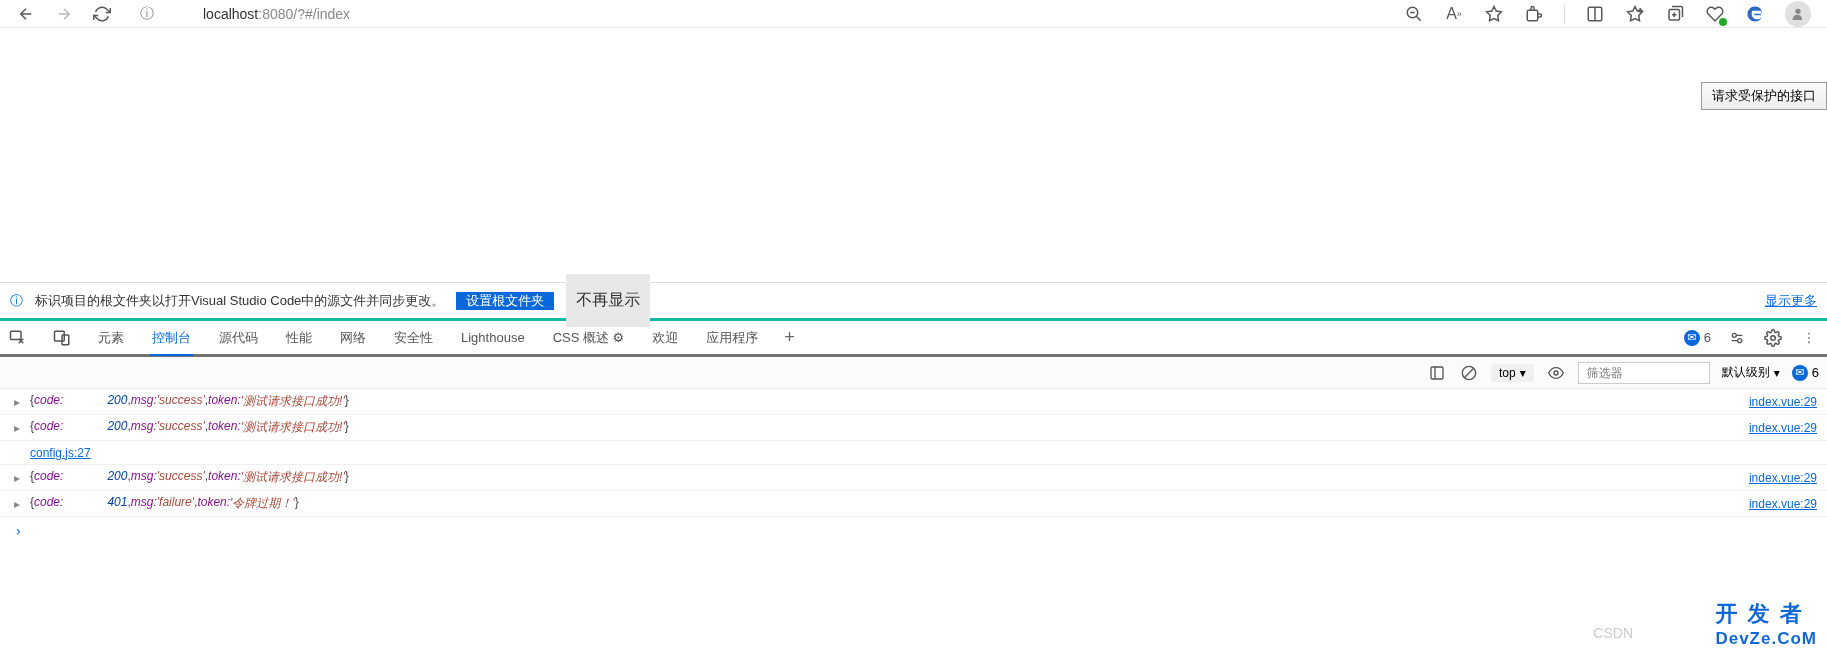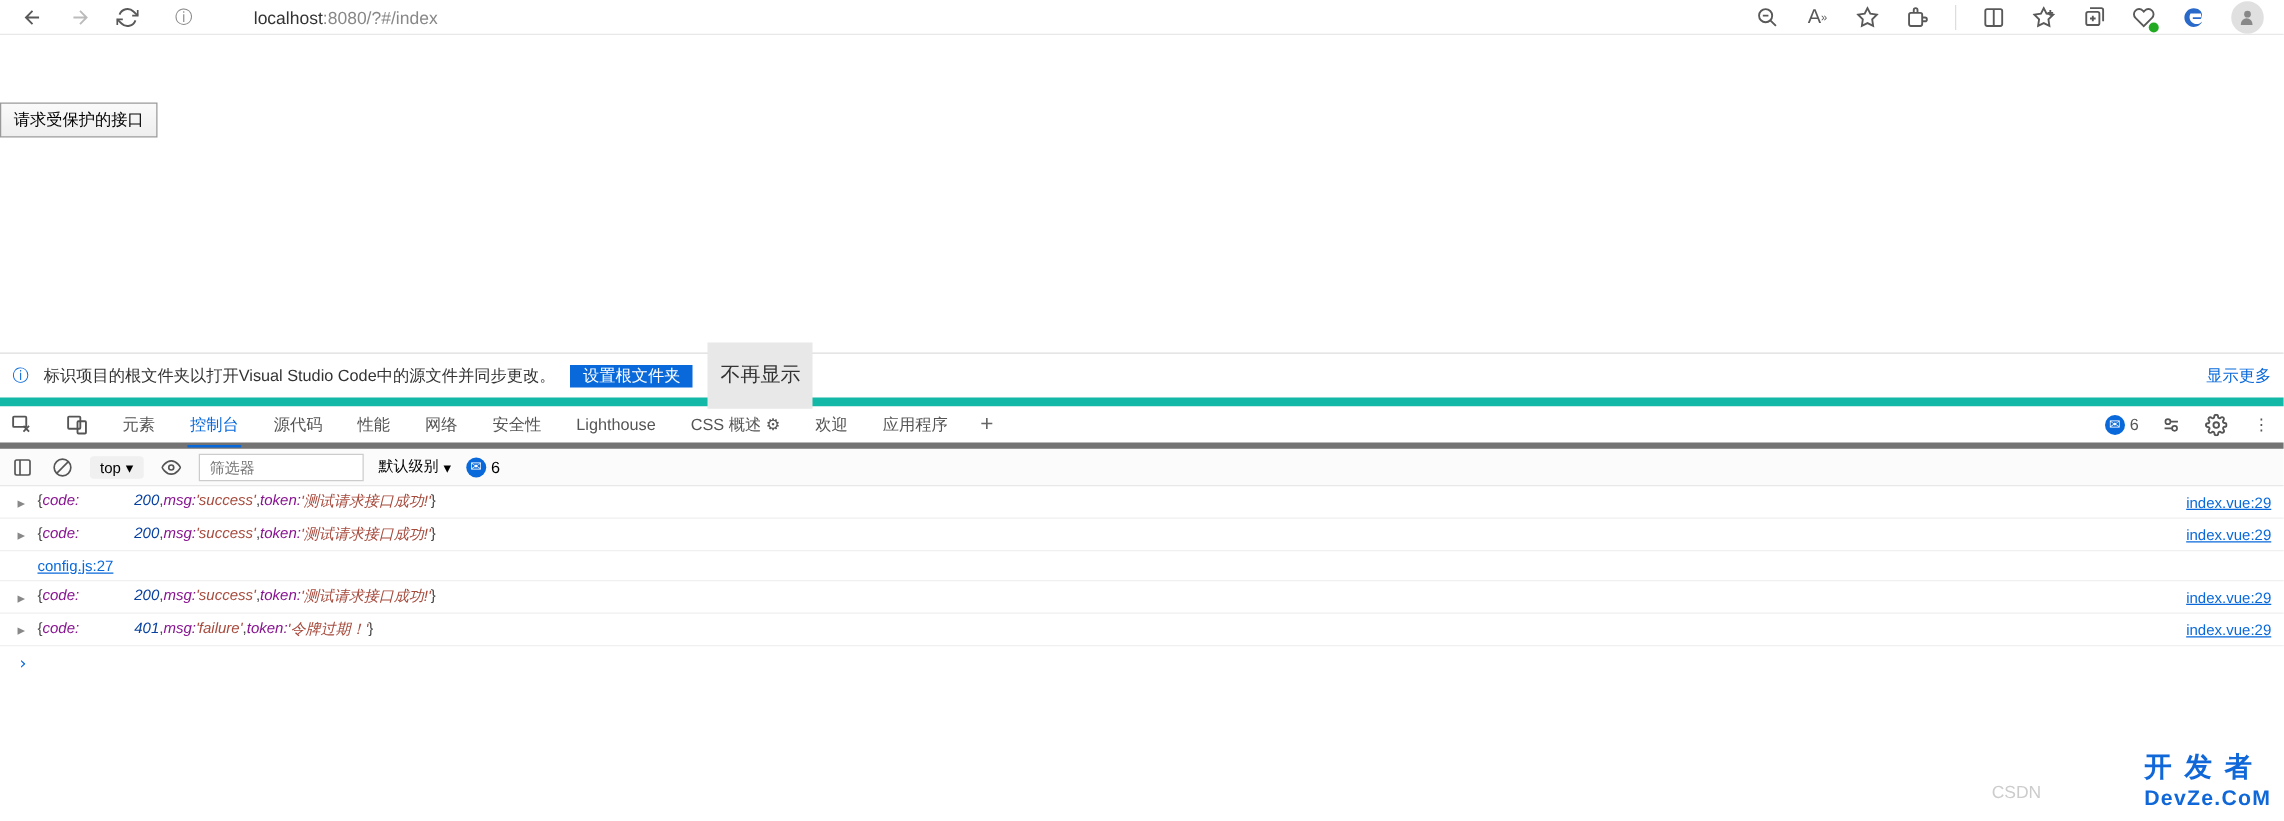--- a/index.html
+++ b/index.html
@@ -12,46 +12,46 @@
 .url-bar { flex: 1; display: flex; align-items: center; gap: 12px; padding: 0 10px; height: 24px; font-size: 14px; color: #333; }
 .url-info-icon { color: #888; }
 .url-host { color: #333; margin-left: 37px; }
 .url-path { color: #888; }
 .bar-icons { display: flex; align-items: center; gap: 20px; color: #595959; }
 .bar-icon { width: 20px; height: 20px; display: flex; align-items: center; justify-content: center; cursor: pointer; }
 .divider-v { width: 1px; height: 20px; background: #ddd; }
 .profile-icon { width: 26px; height: 26px; border-radius: 50%; background: #e0e0e0; display: flex; align-items: center; justify-content: center; color: #888; }
 
 
-.page-content { height: 254px; background: #fff; display: flex; align-items: flex-start; justify-content: flex-start; padding-top: 54px; }
+.page-content { height: 254px; background: #fff; display: flex; align-items: flex-start; justify-content: flex-end; padding-top: 54px; }
 .main-button { padding: 4px 10px; font-size: 13px; background: linear-gradient(#fafafa,#eee); border: 1px solid #999; cursor: pointer; }
 
 
 .info-bar { height: 36px; border-top: 1px solid #ddd; display: flex; align-items: center; padding: 0 10px; font-size: 13px; gap: 12px; background: #fff; }
 .info-icon { color: #0969da; }
 .info-text { color: #333; }
 .btn-primary { background: #0969da; color: #fff; border: none; padding: 0 10px; font-size: 13px; cursor: pointer; }
 .btn-secondary { background: #e8e8e8; color: #333; border: none; padding: 16px 10px; font-size: 16px; cursor: pointer; }
 .info-spacer { flex: 1; }
-.link-more { color: #0969da; cursor: pointer; font-size: 13px; margin-left: 18px; }
-
-
-.devtools-tabs { height: 36px; border-top: 7px solid #14b8a6; display: flex; align-items: center; padding: 0 8px; gap: 24px; font-size: 13px; color: #555; }
+.link-more { color: #0969da; text-decoration: underline; cursor: pointer; font-size: 13px; margin-left: 18px; }
+
+
+.devtools-tabs { height: 36px; border-top: 3px solid #14b8a6; display: flex; align-items: center; padding: 0 8px; gap: 24px; font-size: 13px; color: #555; }
 .dt-icon { width: 20px; height: 20px; display: flex; align-items: center; justify-content: center; cursor: pointer; color: #555; }
 .dt-tab { cursor: pointer; padding: 8px 2px; position: relative; }
 .dt-tab.active { color: #0969da; }
 .dt-tab.active::after { content: ''; position: absolute; bottom: -1px; left: 0; right: 0; height: 2px; background: #0969da; }
 .dt-spacer { flex: 1; }
 .dt-badge { background: #0969da; color: #fff; border-radius: 50%; width: 16px; height: 16px; font-size: 11px; display: inline-flex; align-items: center; justify-content: center; }
 .dt-right { display: flex; align-items: center; gap: 16px; }
 .issues-group { display: flex; align-items: center; gap: 4px; }
 .plus-icon { font-size: 18px; color: #666; }
 
 
-.console-toolbar { height: 34px; border-top: 5px solid #737373; display: flex; align-items: center; padding: 12px 8px; gap: 12px; font-size: 13px; background: #fbfbfb; }
+.console-toolbar { height: 34px; border-top: 3px solid #737373; display: flex; align-items: center; padding: 12px 8px; gap: 12px; font-size: 13px; background: #fbfbfb; justify-content: flex-end; }
 .ct-icon { width: 20px; height: 20px; display: flex; align-items: center; justify-content: center; cursor: pointer; color: #555; }
 .ct-select { display: flex; align-items: center; gap: 4px; padding: 2px 8px; background: #f0f0f0; border-radius: 3px; cursor: pointer; font-size: 12px; }
 .ct-filter { width: 132px; padding: 3px 8px; border: 1px solid #ccc; font-size: 12px; }
 .ct-level { display: flex; align-items: center; gap: 4px; cursor: pointer; font-size: 12px; }
 
 
 .console-output { border-top: 1px solid #e8e8e8; font-family: Consolas, Menlo, monospace; font-size: 12px; }
 .console-row { display: flex; align-items: center; padding: 4px 10px 4px 30px; border-bottom: 1px solid #f0f0f0; position: relative; min-height: 24px; }
 .console-row .expand { position: absolute; left: 14px; color: #888; cursor: pointer; }
 .console-msg { flex: 1; display: flex; gap: 0; white-space: nowrap; }

